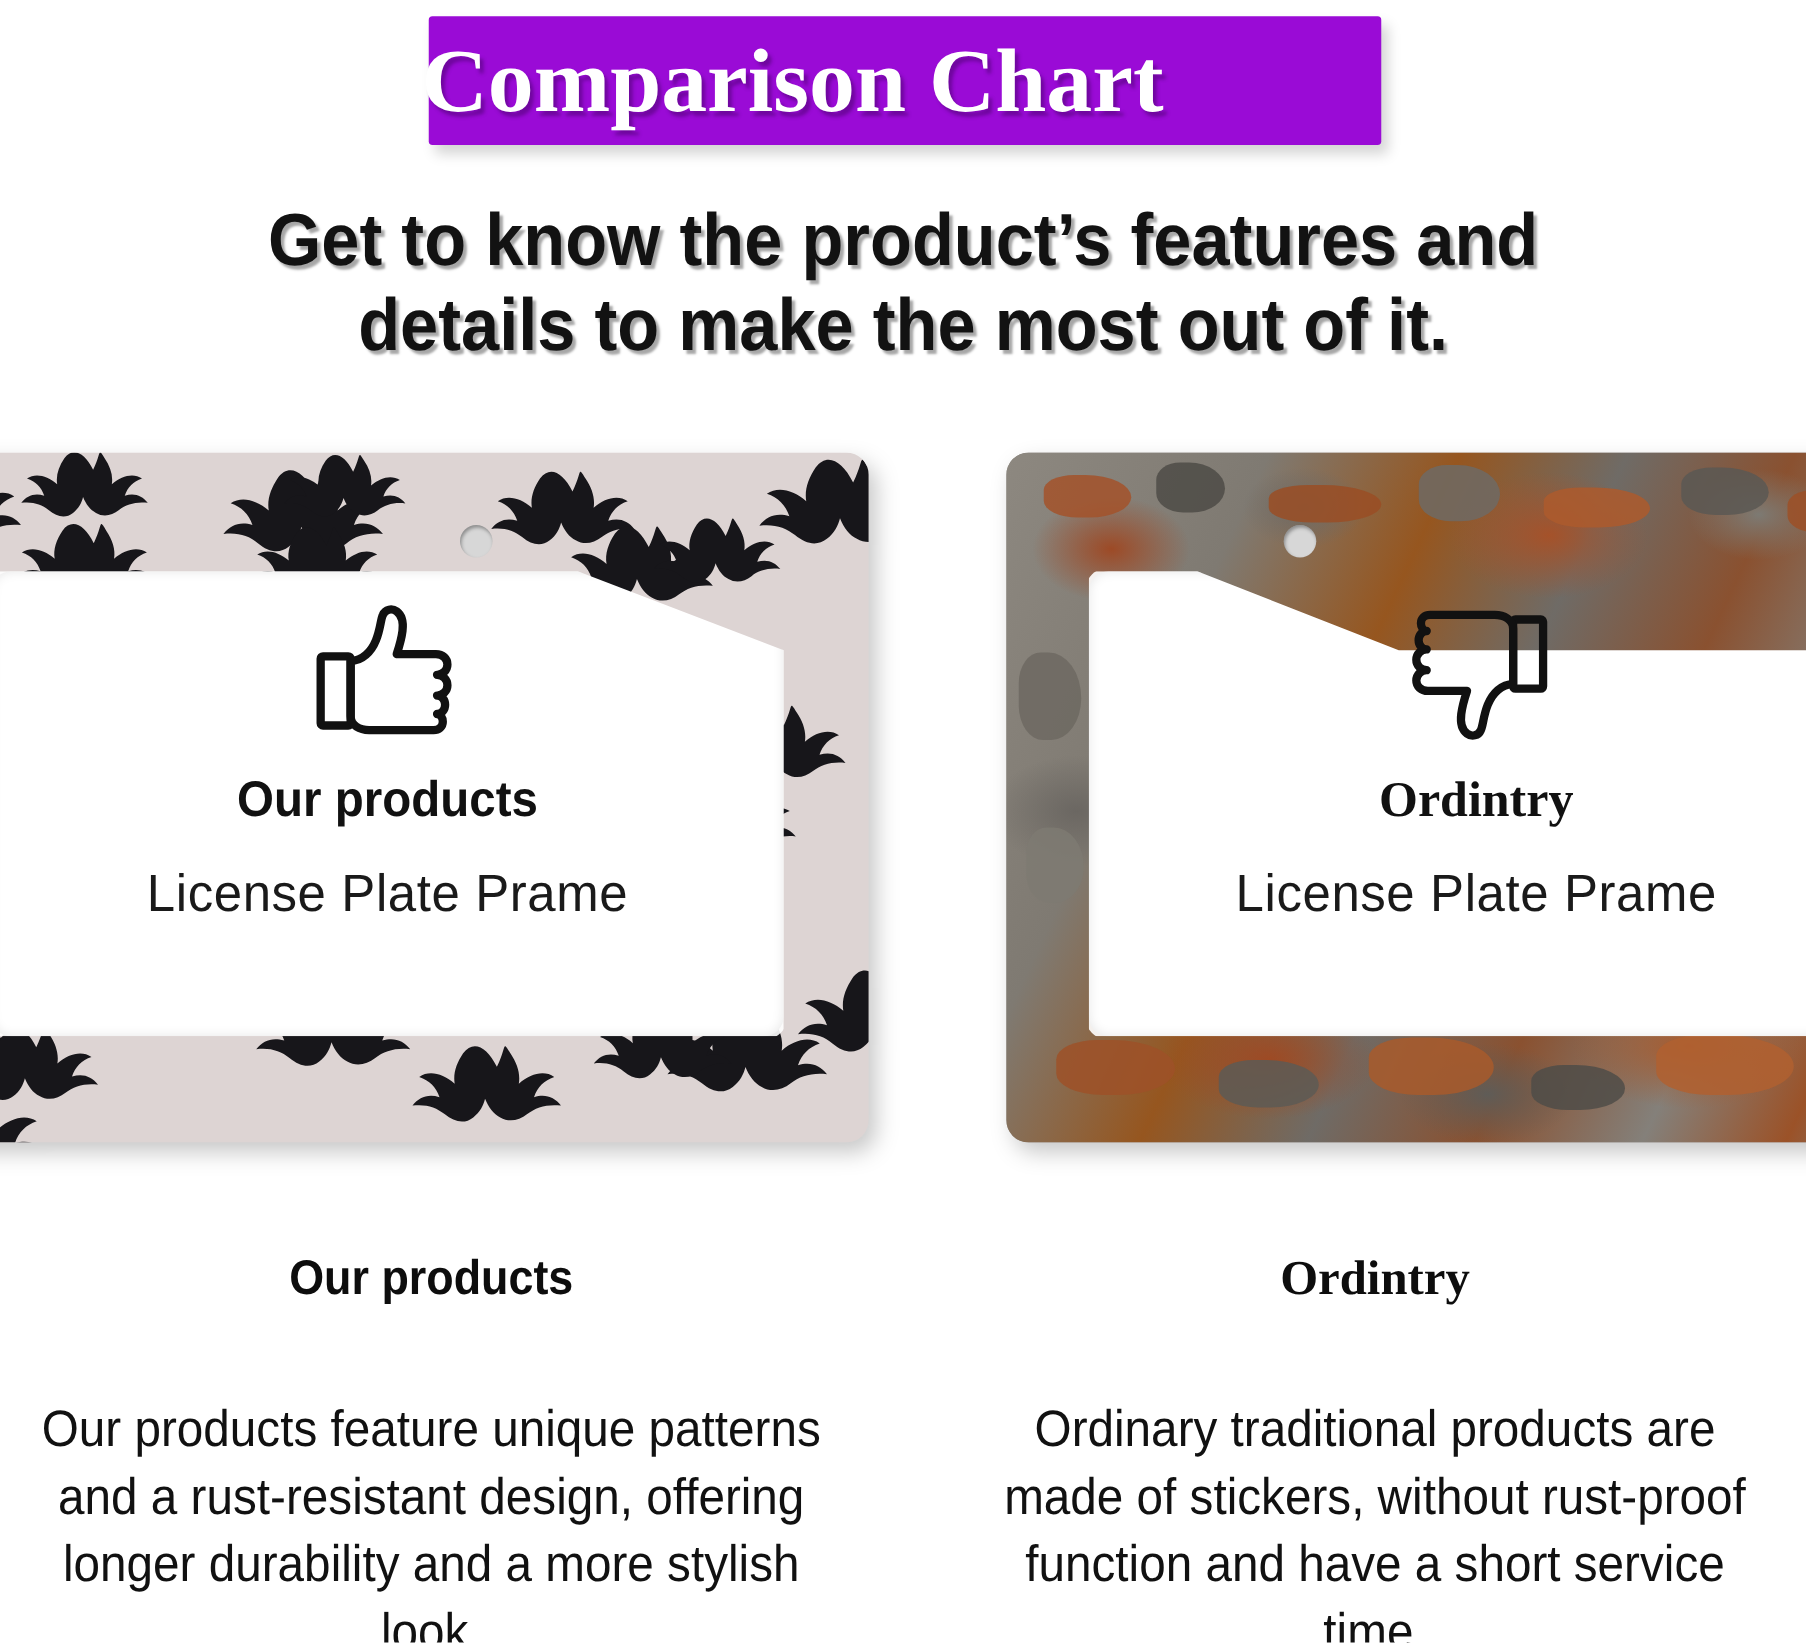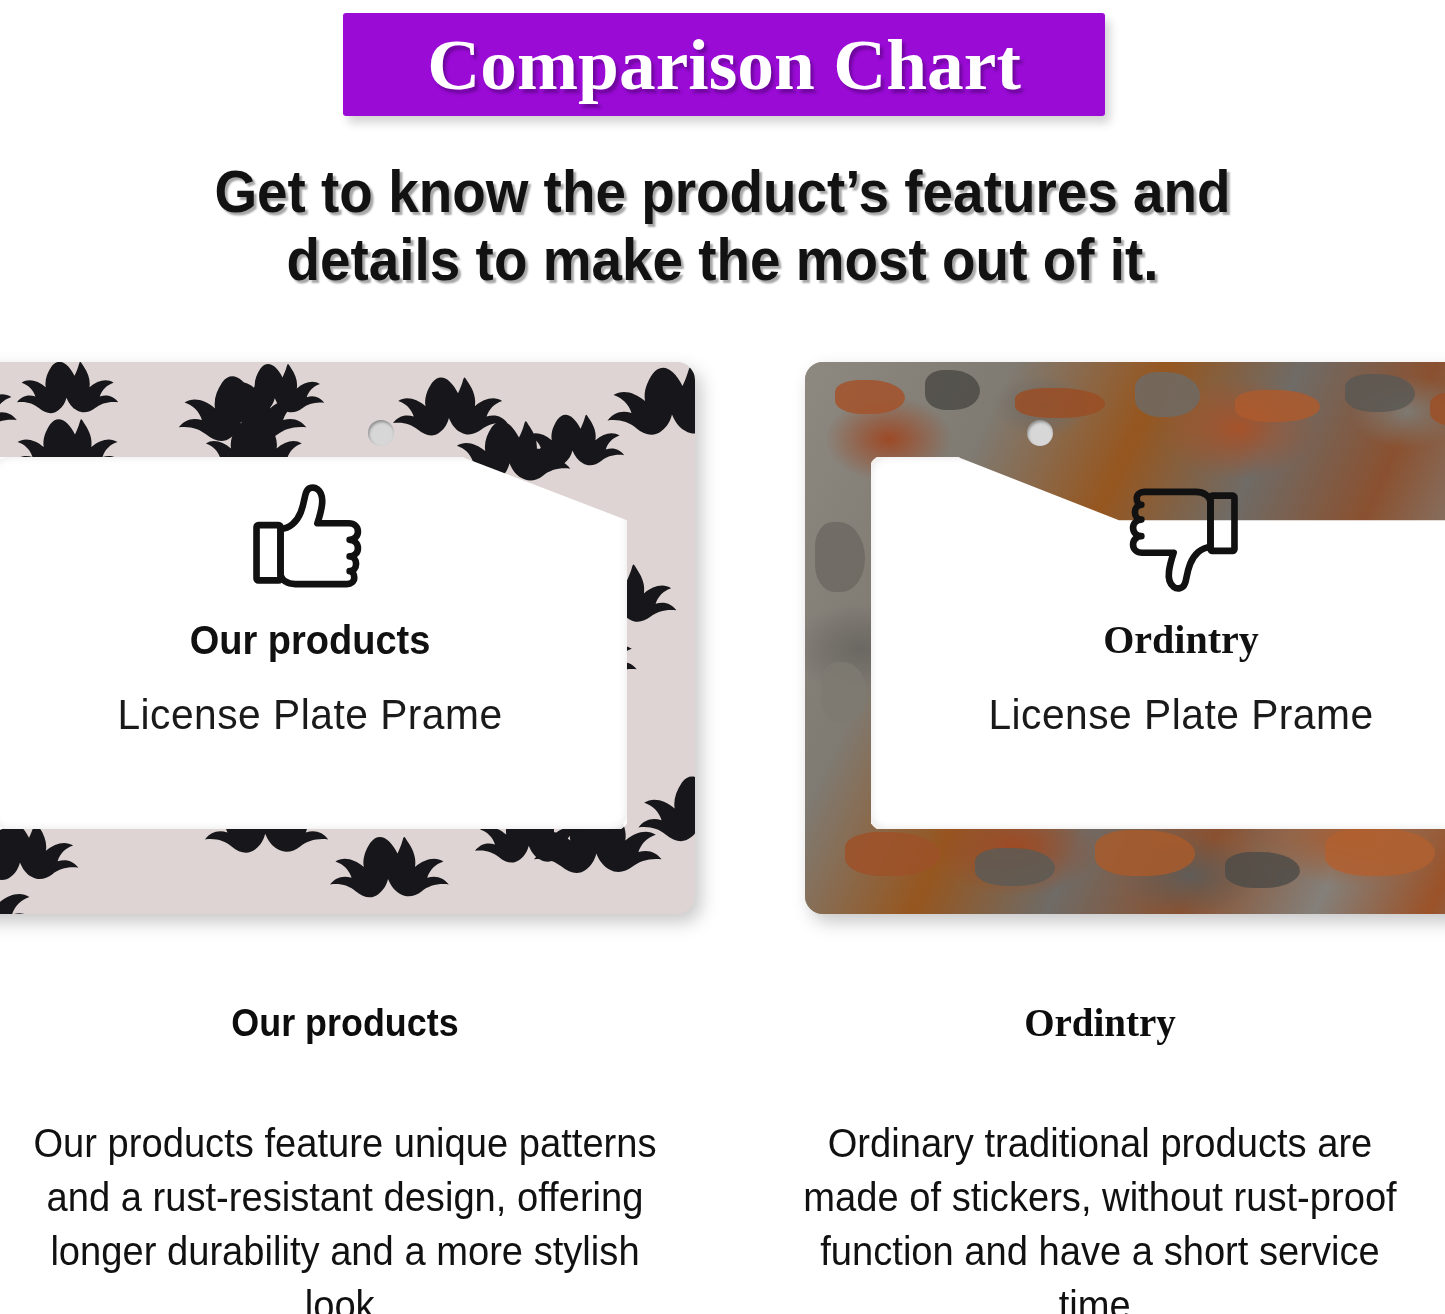--- a/index.html
+++ b/index.html
@@ -25,21 +25,21 @@
     height: 103px;
   }
   #banner {
     position: absolute;
     inset: 0;
     background: #9A0BD6;
     border-radius: 3px;
     box-shadow: 5px 7px 10px rgba(0,0,0,0.17);
     display: flex;
     align-items: center;
-    justify-content: center;
+    justify-content: flex-start;
   }
   #banner-title {
     font-family: "Liberation Serif", serif;
     font-weight: bold;
     font-size: 72px;
     line-height: 1;
     color: #ffffff;
     letter-spacing: 0px;
     text-shadow: 3px 4px 3px rgba(60,0,90,0.45);
     white-space: nowrap;

